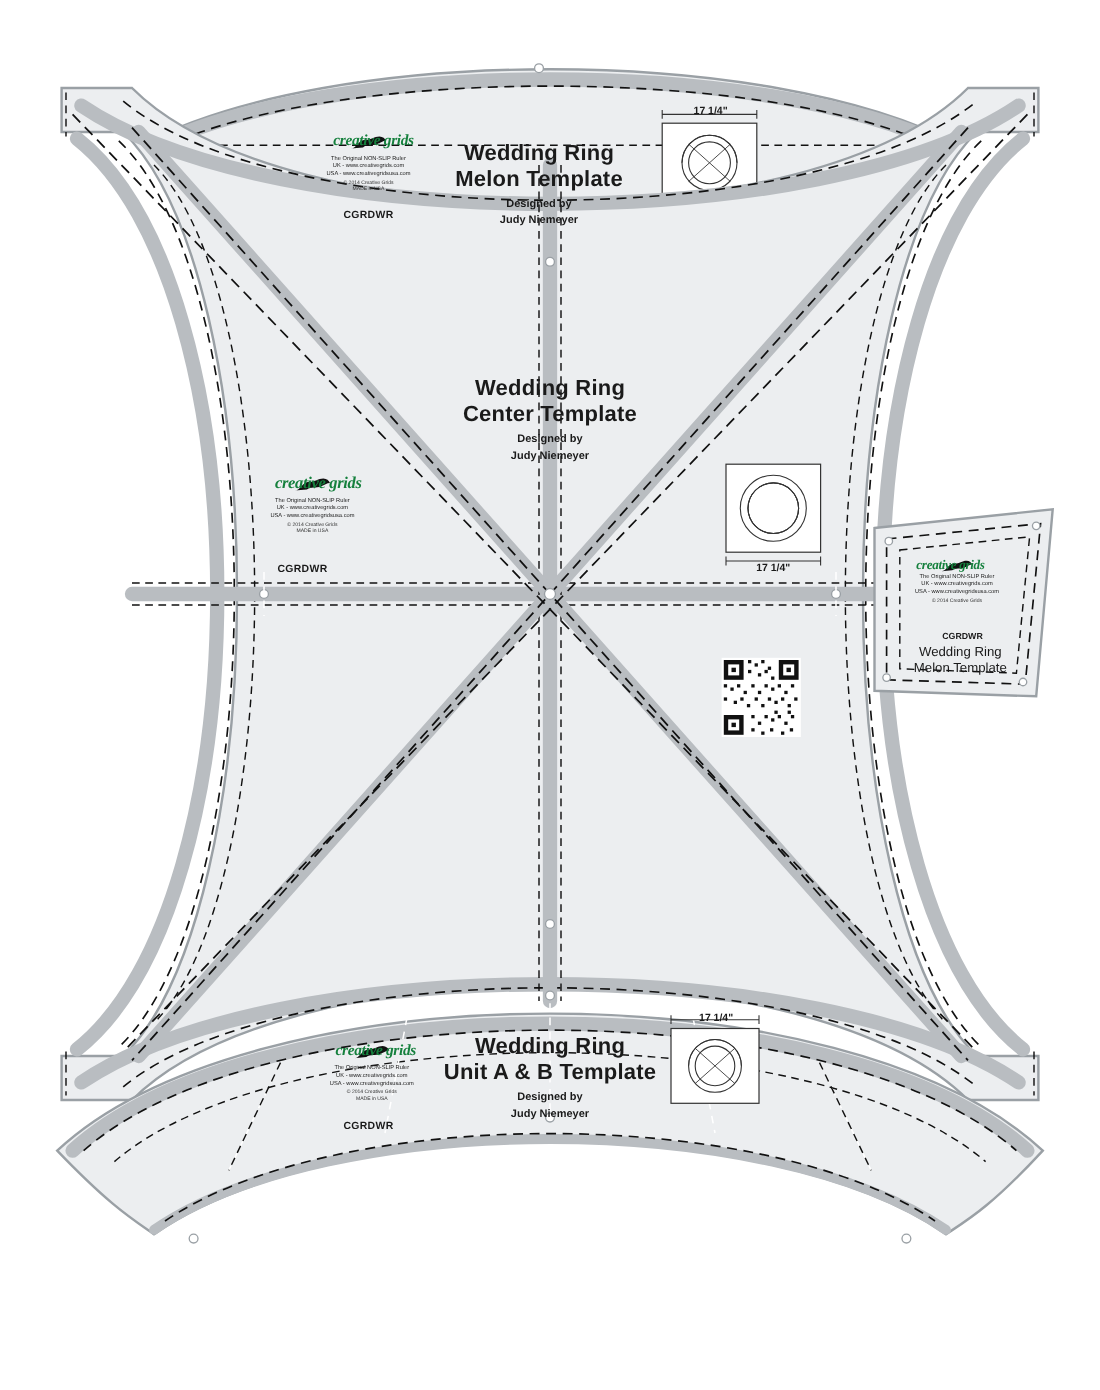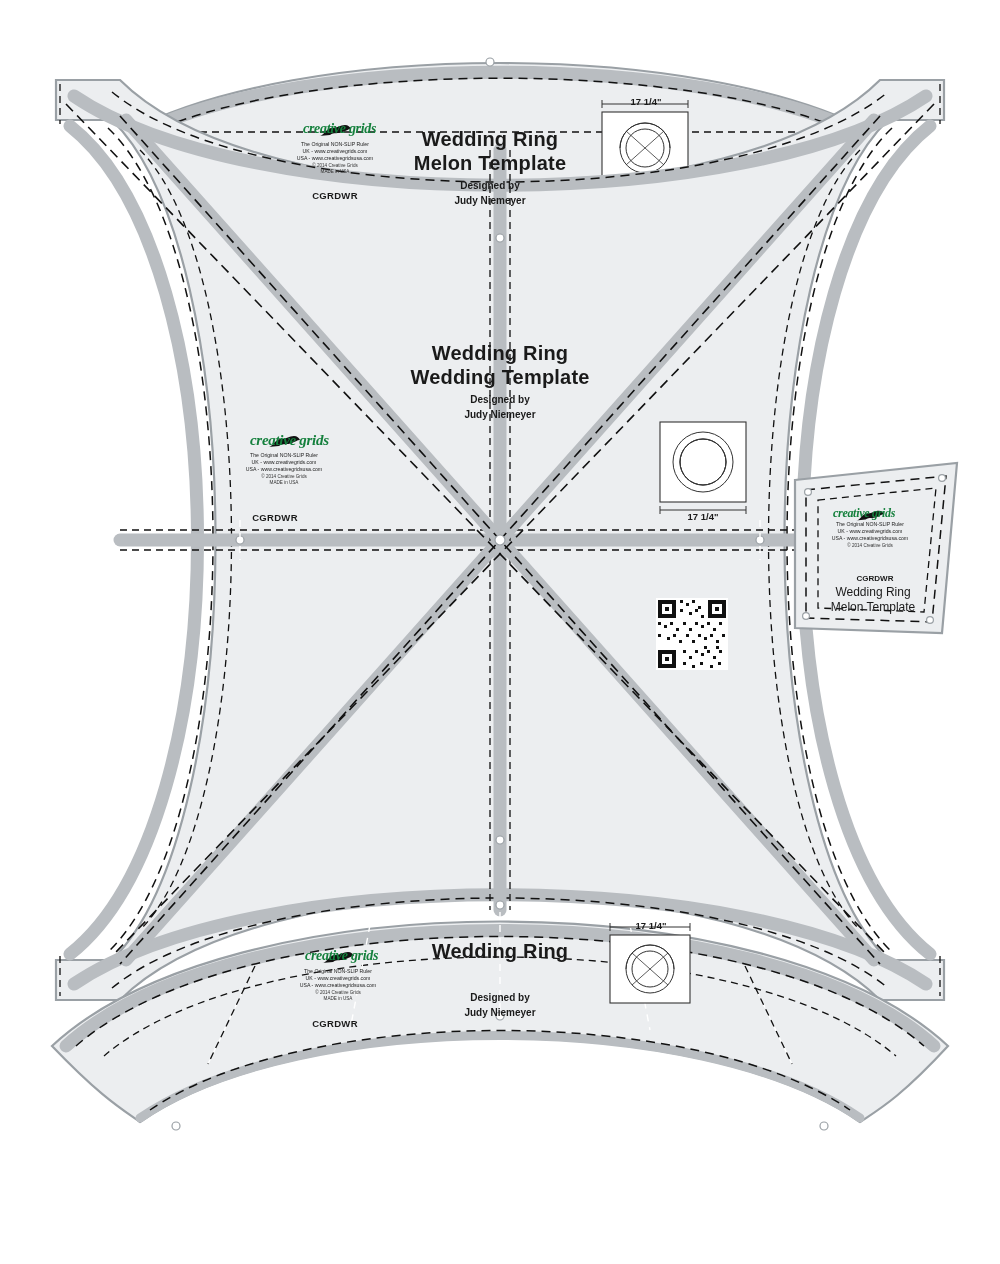--- a/index.html
+++ b/index.html
@@ -225,21 +225,21 @@
       <span class="brand" style="font-size:14px;position:absolute;left:20px;top:0;">creative grids</span>
     </div>
     <div class="line" style="margin-top:-6px;">The Original NON-SLIP Ruler</div>
     <div class="line">UK - www.creativegrids.com</div>
     <div class="line">USA - www.creativegridsusa.com</div>
     <div class="made">© 2014 Creative Grids</div>
     <div class="made">MADE in USA</div>
   </div>
 
   <div class="txt title" style="left:365px;top:342px;width:270px;">Wedding Ring</div>
-  <div class="txt title" style="left:365px;top:366px;width:270px;">Wedding Template</div>
+  <div class="txt title" style="left:365px;top:366px;width:270px;">Center Template</div>
   <div class="txt sub" style="left:400px;top:394px;width:200px;">Designed by</div>
   <div class="txt sub" style="left:400px;top:409px;width:200px;">Judy Niemeyer</div>
   <div class="txt dim" style="left:659px;top:511px;width:88px;">17 1/4"</div>
   <div class="txt code" style="left:230px;top:512px;width:90px;">CGRDWR</div>
 
   <div class="logo" style="left:228px;top:432px;width:112px;">
     <div style="position:relative;height:26px;">
       <svg class="fox" width="36" height="16" viewBox="0 0 34 16">
         <path d="M1,13 C6,13 8,5 14,5 C20,5 22,2 27,2 C30,2 32,4 33,6 C30,6 28,8 25,9 C20,11 16,9 12,12 Z" fill="#111"></path>
       </svg>
@@ -262,20 +262,21 @@
     <div class="line" style="margin-top:-7px;">The Original NON-SLIP Ruler</div>
     <div class="line">UK - www.creativegrids.com</div>
     <div class="line">USA - www.creativegridsusa.com</div>
     <div class="made">© 2014 Creative Grids</div>
   </div>
   <div class="txt" style="left:820px;top:574px;width:110px;font-size:8px;font-weight:bold;">CGRDWR</div>
   <div class="txt" style="left:810px;top:585px;width:126px;font-size:12px;">Wedding Ring</div>
   <div class="txt" style="left:810px;top:600px;width:126px;font-size:12px;">Melon Template</div>
 
   <div class="txt title" style="left:355px;top:940px;width:290px;">Wedding Ring</div>
+  <div class="txt title" style="left:355px;top:964px;width:290px;">Unit A &amp; B Template</div>
   <div class="txt sub" style="left:400px;top:992px;width:200px;">Designed by</div>
   <div class="txt sub" style="left:400px;top:1007px;width:200px;">Judy Niemeyer</div>
   <div class="txt dim" style="left:610px;top:920px;width:82px;">17 1/4"</div>
   <div class="txt code" style="left:290px;top:1018px;width:90px;">CGRDWR</div>
 
   <div class="logo" style="left:285px;top:948px;width:106px;">
     <div style="position:relative;height:26px;">
       <svg class="fox" width="34" height="16" viewBox="0 0 34 16">
         <path d="M1,13 C6,13 8,5 14,5 C20,5 22,2 27,2 C30,2 32,4 33,6 C30,6 28,8 25,9 C20,11 16,9 12,12 Z" fill="#111"></path>
       </svg>

